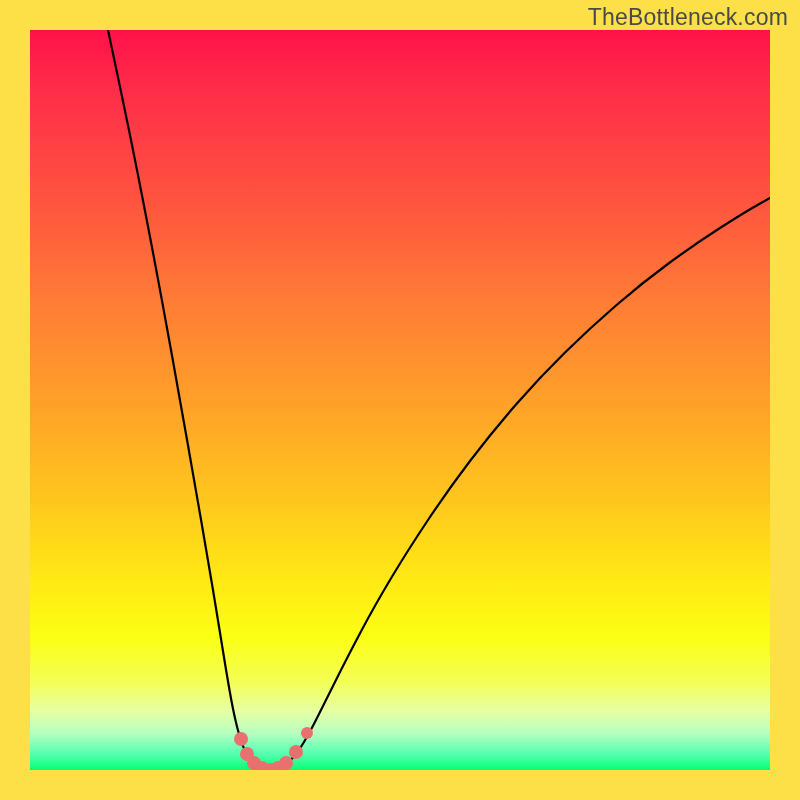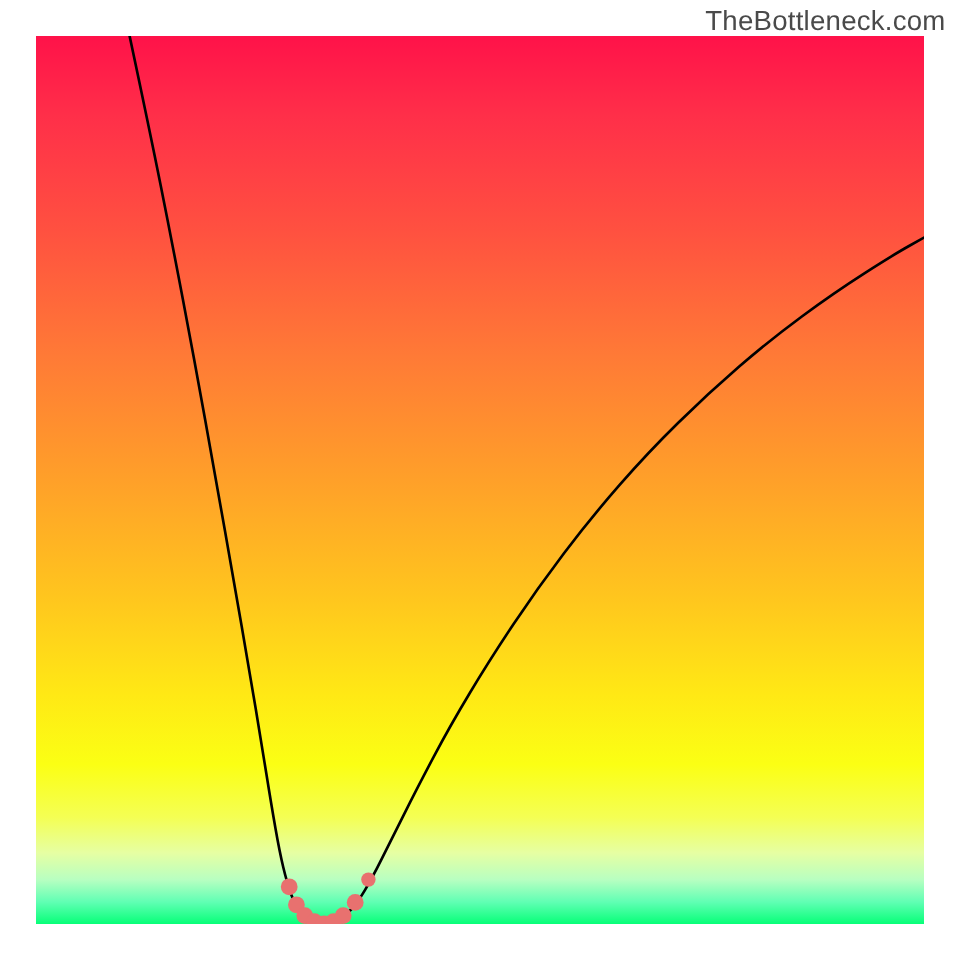--- a/index.html
+++ b/index.html
@@ -8,21 +8,21 @@
     width: 800px;
     height: 800px;
     background: #000;
     font-family: Arial, Helvetica, sans-serif;
     overflow: hidden;
   }
   .stage {
     position: relative;
     width: 800px;
     height: 800px;
-    background: #ffffff;
+    background: #fde047;
   }
   .watermark {
     position: absolute;
     top: 4px;
     right: 12px;
     color: #4a4a4a;
     font-size: 23px;
     font-weight: 500;
     letter-spacing: 0.2px;
     z-index: 5;

